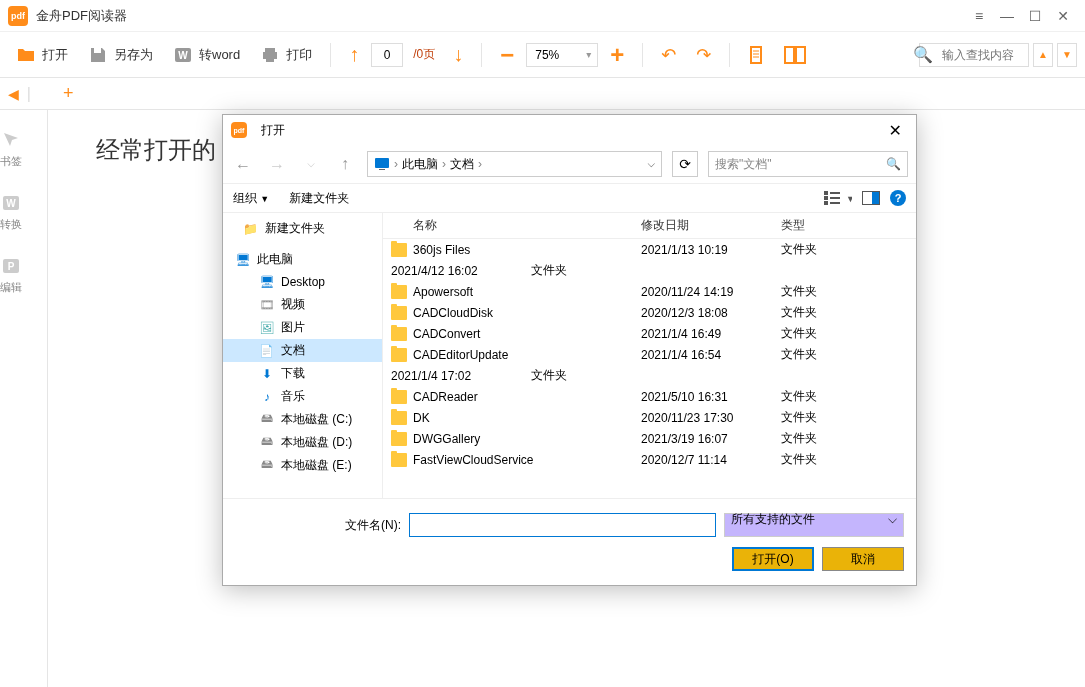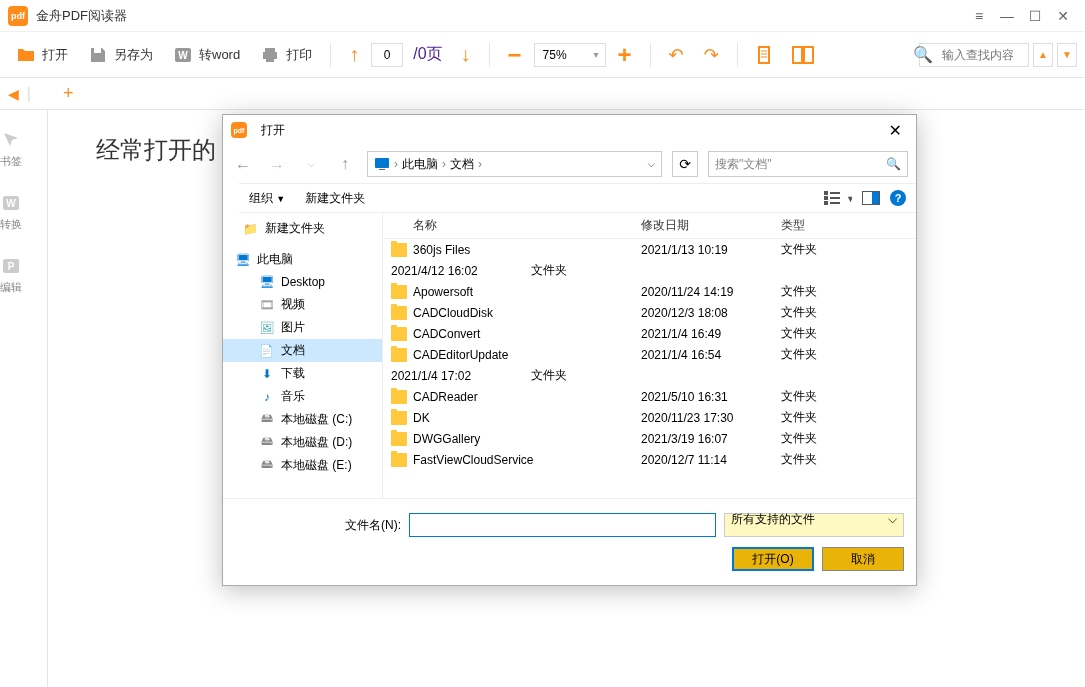--- a/index.html
+++ b/index.html
@@ -13,21 +13,21 @@
 .win-btn { width: 28px; height: 28px; display: flex; align-items: center; justify-content: center; color: #666; font-size: 14px; cursor: pointer; }
 
 
 .toolbar { height: 46px; display: flex; align-items: center; padding: 0 8px; border-bottom: 1px solid #e5e5e5; gap: 4px; }
 .tb-btn { display: flex; align-items: center; gap: 6px; padding: 6px 8px; font-size: 13px; color: #333; cursor: pointer; }
 .tb-icon { width: 20px; height: 20px; display: flex; align-items: center; justify-content: center; }
 .tb-icon-orange { color: #ff8c1a; font-size: 18px; }
 .tb-icon-gray { color: #888; font-size: 16px; }
 .tb-sep { width: 1px; height: 24px; background: #e5e5e5; margin: 0 6px; }
 .page-input { width: 32px; height: 24px; border: 1px solid #ddd; text-align: center; font-size: 12px; }
-.page-total { font-size: 16px; color: #4c1d95; padding: 0 6px; }
+.page-total { font-size: 12px; color: #c2410c; padding: 0 6px; }
 .zoom-select { height: 24px; border: 1px solid #ddd; padding: 0 20px 0 8px; font-size: 12px; position: relative; min-width: 72px; display: flex; align-items: center; }
 .zoom-select::after { content: "▾"; position: absolute; right: 6px; color: #999; font-size: 10px; }
 .search-wrap { margin-left: auto; display: flex; align-items: center; gap: 4px; }
 .search-input { width: 110px; height: 24px; border: 1px solid #ddd; padding: 0 6px; font-size: 12px; color: #999; }
 .search-nav { width: 20px; height: 24px; border: 1px solid #ddd; display: flex; align-items: center; justify-content: center; font-size: 10px; color: #ff8c1a; }
 
 
 .tabbar { height: 32px; display: flex; align-items: center; padding: 0 8px; border-bottom: 1px solid #e5e5e5; gap: 8px; }
 .tab-arrow { color: #ff8c1a; font-size: 14px; }
 .tab-plus { color: #ff8c1a; font-size: 18px; margin-left: 24px; }
@@ -46,21 +46,21 @@
 .dlg-title { font-size: 12px; margin-left: 6px; }
 .dlg-close { margin-left: auto; font-size: 16px; cursor: pointer; padding: 0 6px; }
 .dlg-nav { height: 38px; display: flex; align-items: center; padding: 0 8px; gap: 10px; }
 .nav-btn { width: 24px; height: 24px; display: flex; align-items: center; justify-content: center; color: #999; font-size: 16px; }
 .breadcrumb { flex: 1; height: 26px; border: 1px solid #ccc; display: flex; align-items: center; padding: 0 6px; gap: 4px; font-size: 12px; position: relative; }
 .breadcrumb-arrowdown { position: absolute; right: 6px; color: #666; font-size: 10px; }
 .refresh-btn { width: 26px; height: 26px; border: 1px solid #ccc; display: flex; align-items: center; justify-content: center; font-size: 14px; }
 .dlg-search { width: 200px; height: 26px; border: 1px solid #ccc; display: flex; align-items: center; padding: 0 6px; font-size: 12px; color: #888; position: relative; }
 .dlg-search-icon { position: absolute; right: 6px; color: #666; }
 
-.dlg-toolbar { height: 30px; display: flex; align-items: center; padding: 0 10px; gap: 20px; font-size: 12px; border-top: 1px solid #eee; border-bottom: 1px solid #eee; margin-left: 16px; }
+.dlg-toolbar { height: 30px; display: flex; align-items: center; padding: 0 10px; gap: 20px; font-size: 12px; border-top: 1px solid #eee; border-bottom: 1px solid #eee; }
 .dlg-toolbar-right { margin-left: auto; display: flex; gap: 10px; align-items: center; }
 .view-btn { font-size: 14px; color: #555; }
 .help-icon { width: 16px; height: 16px; border-radius: 50%; background: #0078d4; color: #fff; display: flex; align-items: center; justify-content: center; font-size: 11px; font-weight: bold; }
 
 .dlg-body { flex: 1; display: flex; overflow: hidden; }
 .dlg-tree { width: 160px; overflow-y: auto; font-size: 12px; padding: 4px 0; border-right: 1px solid #eee; }
 .tree-item { display: flex; align-items: center; gap: 6px; padding: 3px 8px 3px 20px; cursor: pointer; }
 .tree-item.indent { padding-left: 36px; }
 .tree-item.selected { background: #cce8ff; }
 .tree-icon { width: 16px; height: 16px; display: flex; align-items: center; justify-content: center; font-size: 12px; }
@@ -77,21 +77,21 @@
 .col-type { flex: 1; }
 .files-list { flex: 1; overflow-y: auto; font-size: 12px; }
 .file-row { display: flex; align-items: center; padding: 2px 8px; cursor: pointer; }
 .file-icon { width: 16px; height: 14px; background: #ffc83d; margin-right: 6px; border-radius: 1px; position: relative; }
 .file-icon::before { content: ""; position: absolute; top: -2px; left: 0; width: 6px; height: 3px; background: #ffc83d; border-radius: 1px 1px 0 0; }
 
 .dlg-footer { padding: 14px 12px; display: flex; flex-direction: column; gap: 10px; border-top: 1px solid #eee; }
 .footer-row1 { display: flex; align-items: center; gap: 8px; }
 .filename-label { font-size: 12px; padding-left: 110px; }
 .filename-input { flex: 1; height: 24px; border: 1px solid #0078d4; padding: 0 6px; font-size: 12px; }
-.filter-select { width: 180px; height: 24px; border: 1px solid #ccc; padding: 0 18px 12px 6px; font-size: 12px; position: relative; display: flex; align-items: center; background: #fef9c3; }
+.filter-select { width: 180px; height: 24px; border: 1px solid #ccc; padding: 0 18px 12px 6px; font-size: 12px; position: relative; display: flex; align-items: center; background: #c4b5fd; }
 .filter-select::after { content: "⌵"; position: absolute; right: 6px; font-size: 12px; }
 .footer-row2 { display: flex; justify-content: flex-end; gap: 8px; }
 .dlg-btn { width: 82px; height: 24px; border: 1px solid #888; background: #eab308; font-size: 12px; display: flex; align-items: center; justify-content: center; cursor: pointer; }
 .dlg-btn.primary { border: 2px solid #0078d4; }
 
 svg { display: block; }
 </style>
 </head>
 <body>
 

